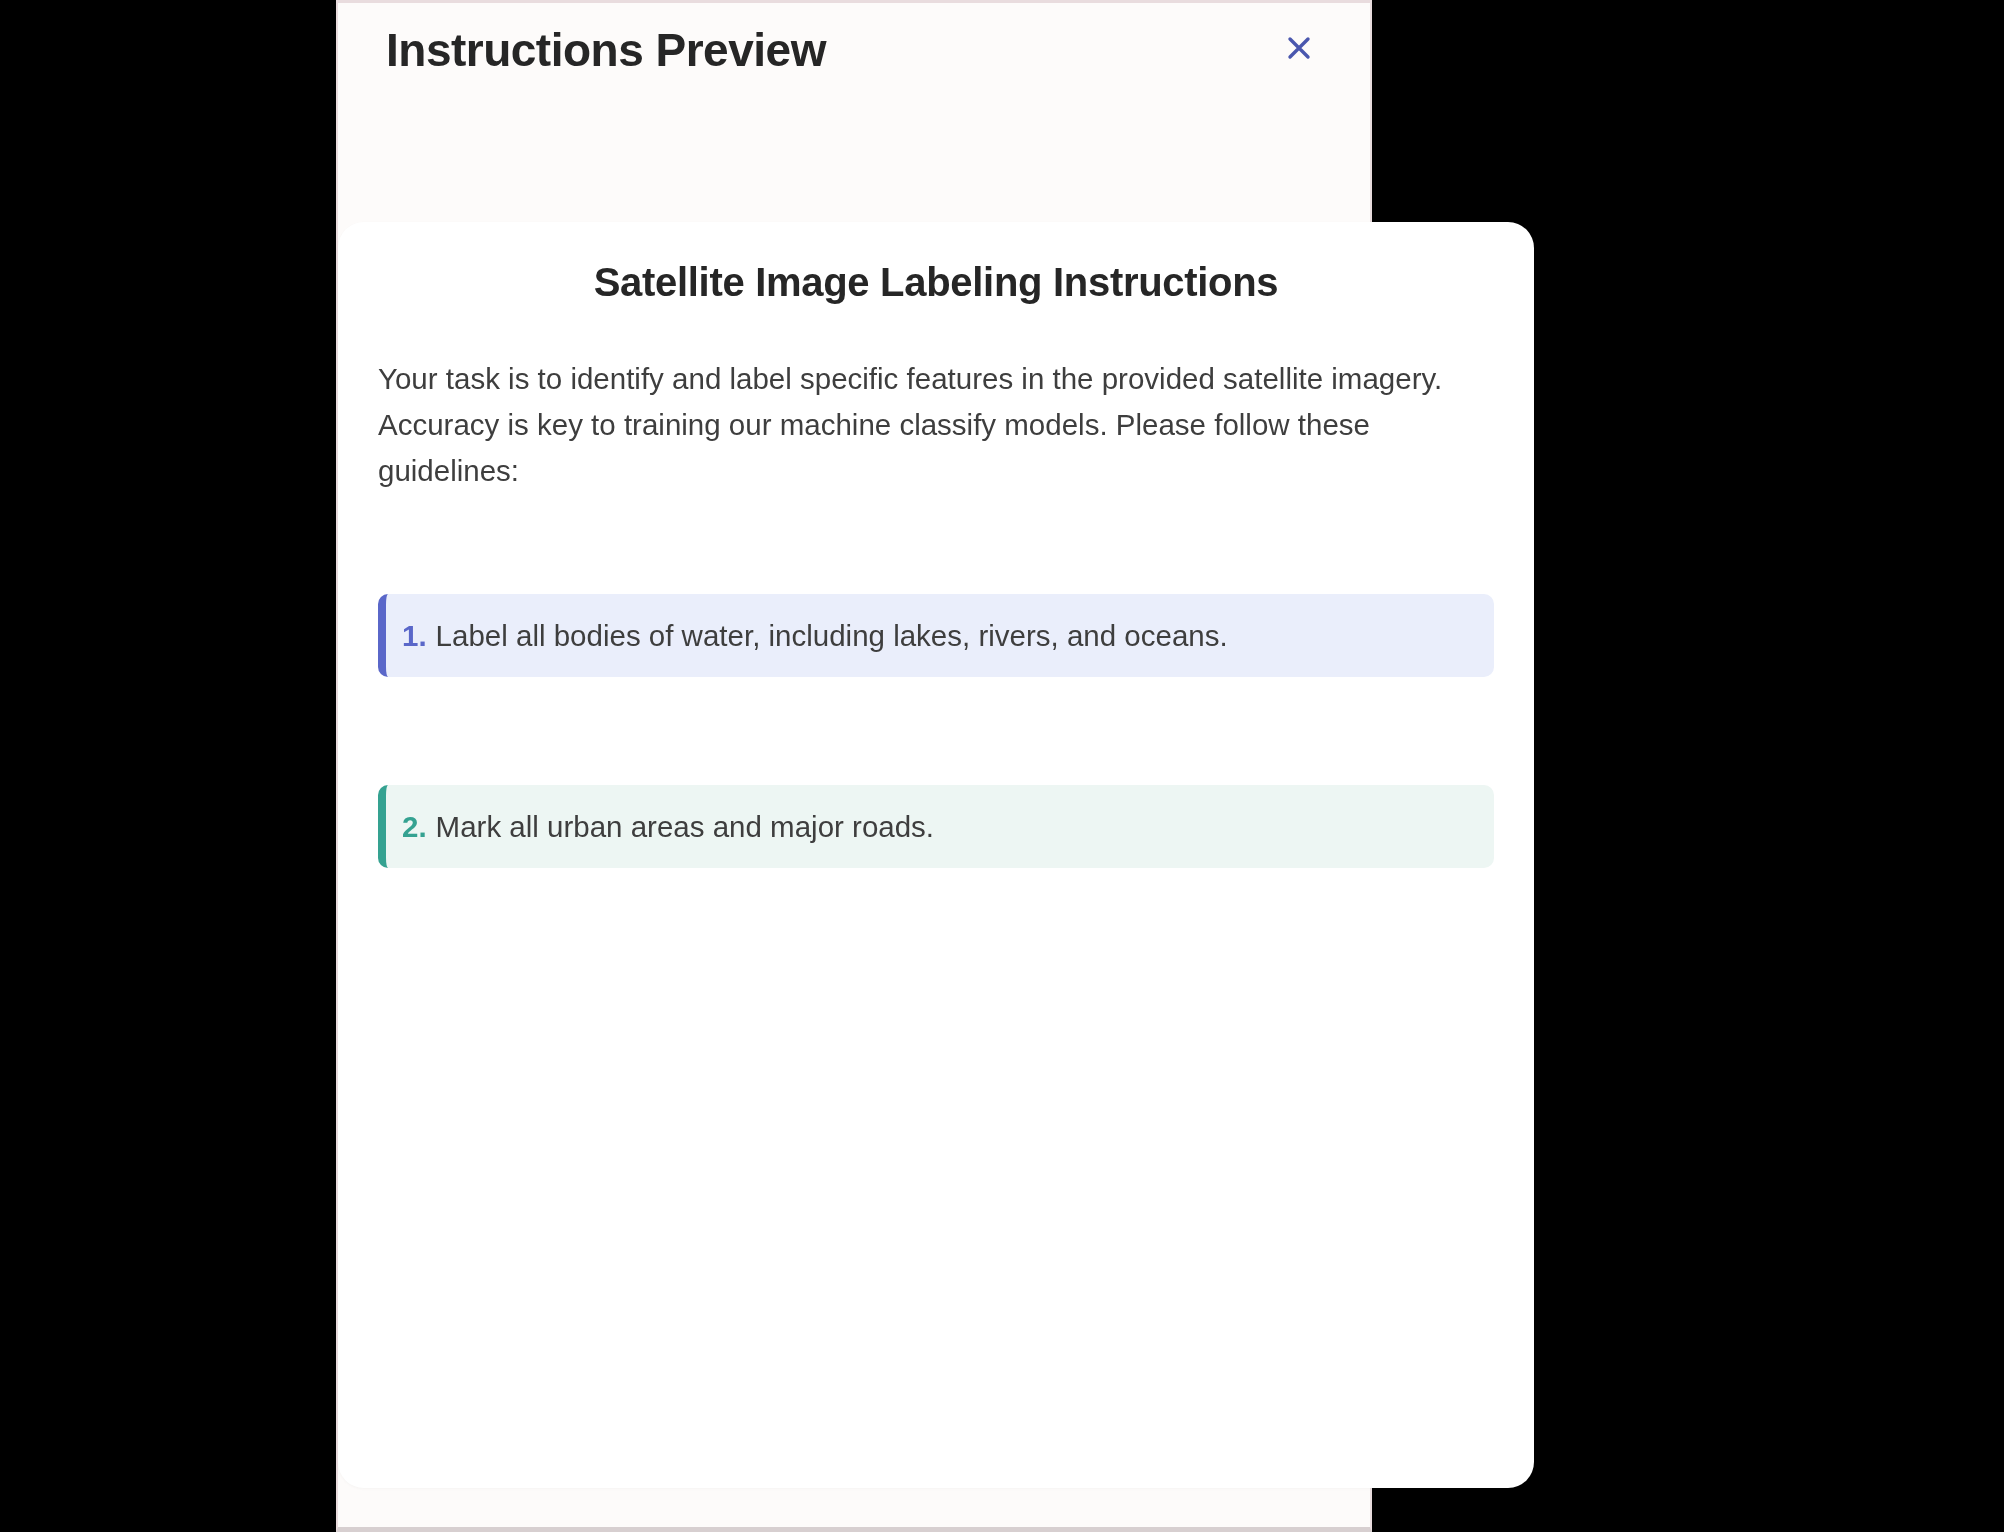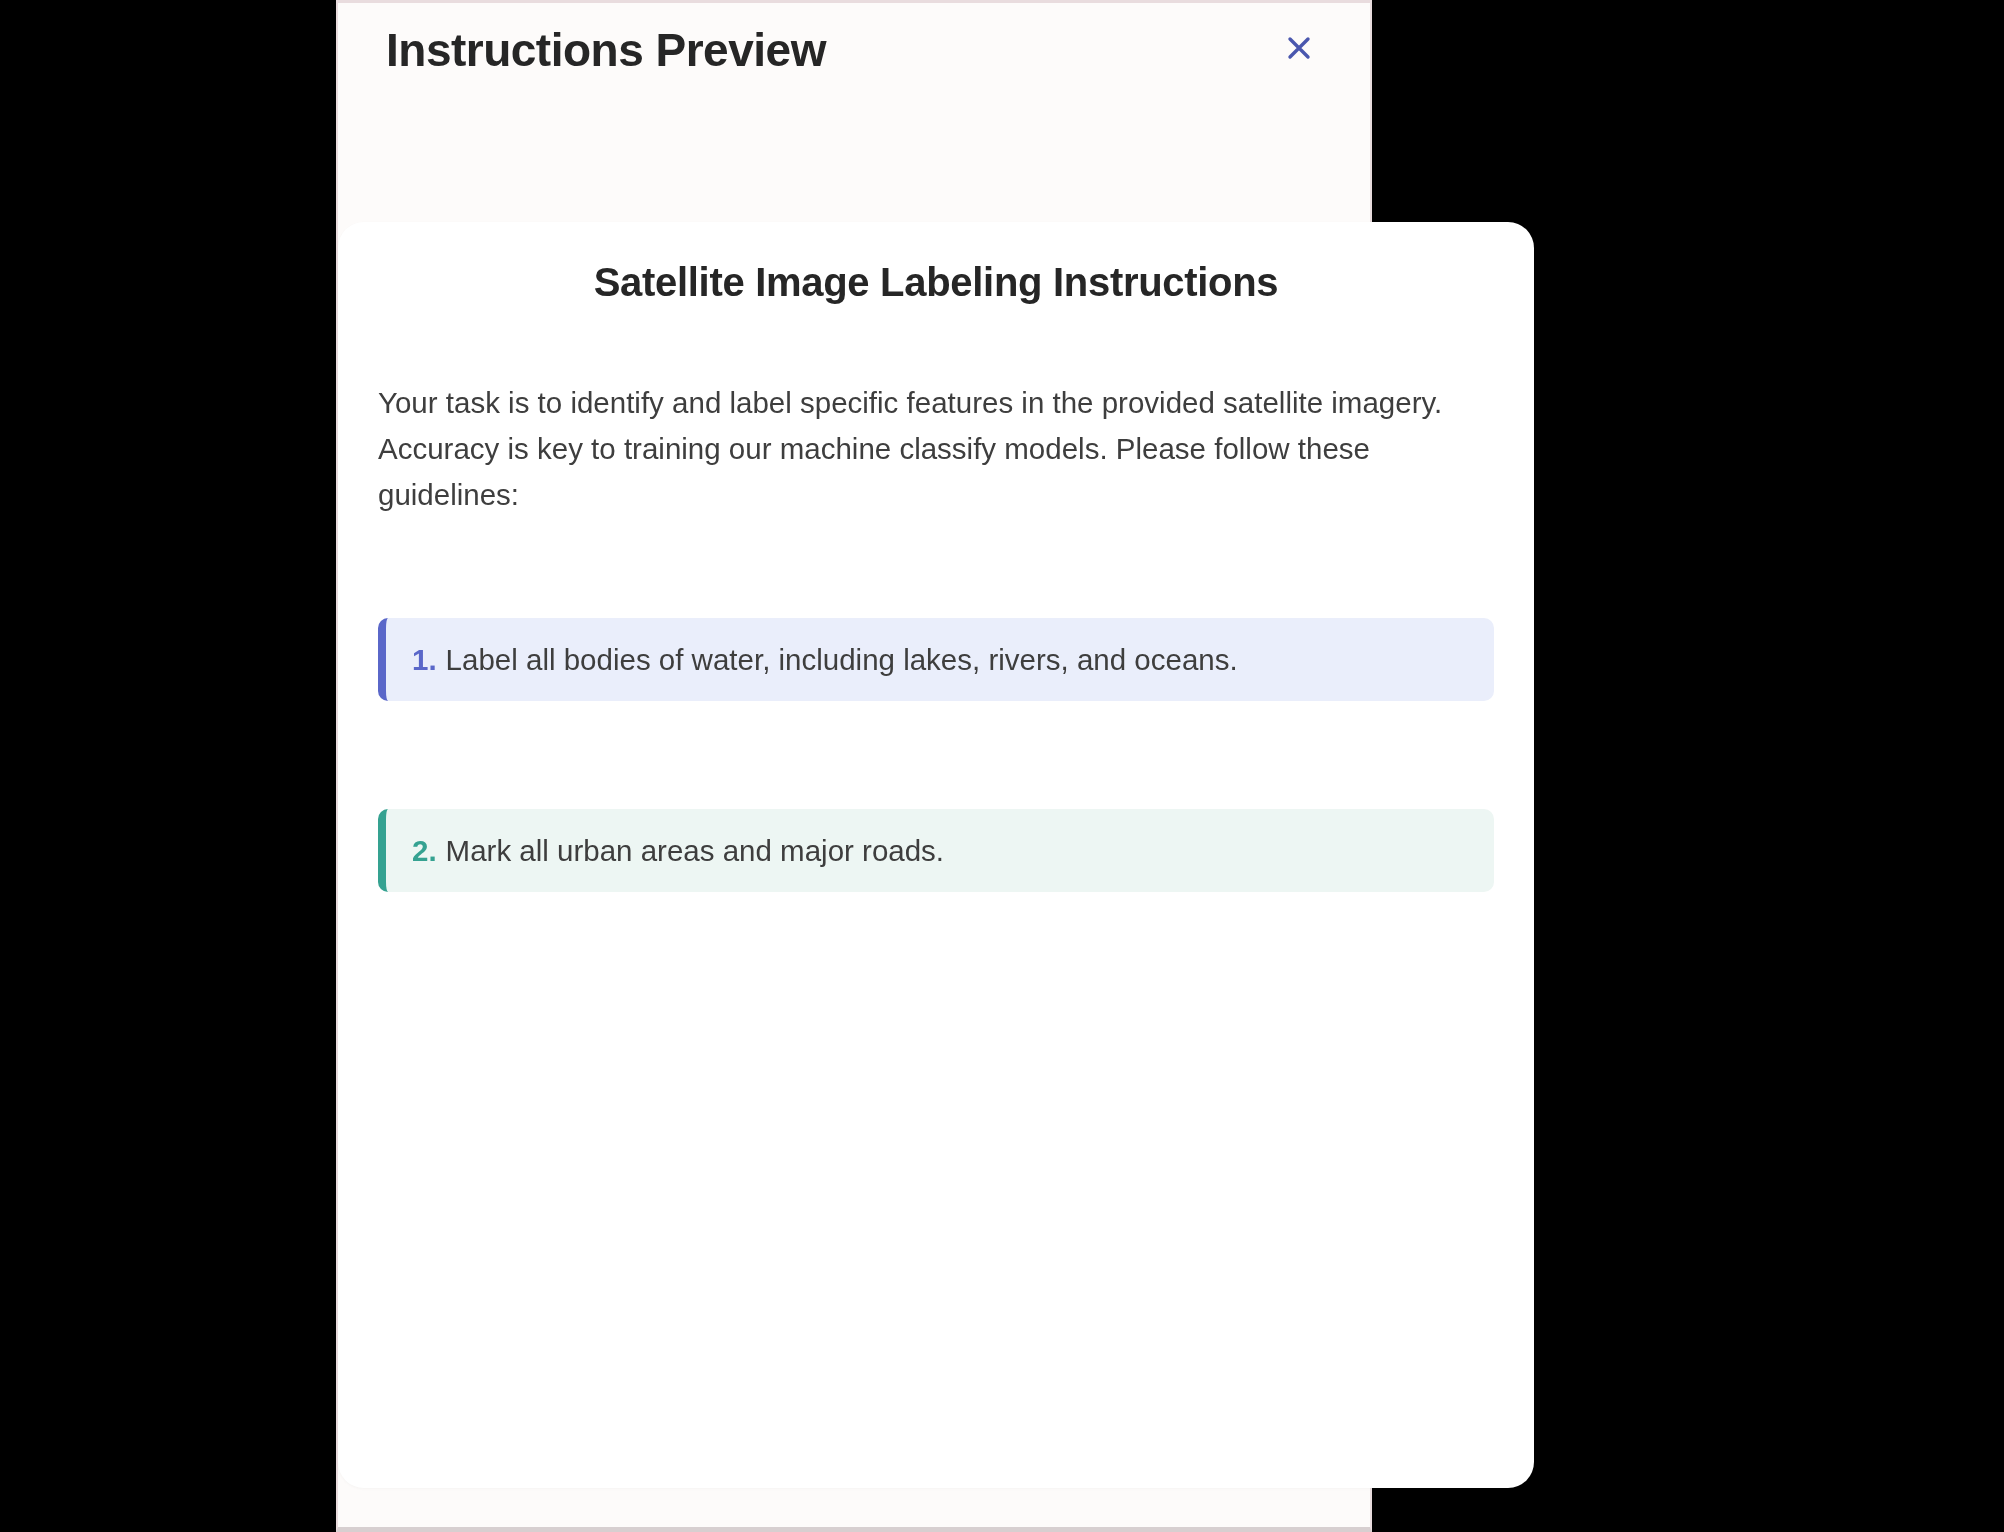--- a/index.html
+++ b/index.html
@@ -60,39 +60,39 @@
     width: 1196px;
     height: 1266px;
     margin: 144px auto 0;
     background: var(--card-bg);
     border-radius: 26px;
     padding: 36px 40px 0;
     box-shadow: 0 1px 3px rgba(0,0,0,0.03);
     overflow: hidden;
   }
   .card-title {
-    margin: 0 0 74px;
+    margin: 0 0 50px;
     text-align: center;
     font-size: 40px;
     line-height: 1.2;
     font-weight: 700;
     letter-spacing: -0.3px;
     color: var(--title-text);
   }
   .intro {
     margin: 0 0 100px;
     max-width: 1075px;
     font-size: 29.5px;
     line-height: 46px;
     color: var(--body-text);
   }
   .instruction-item {
     border-left: 8px solid #999;
     border-radius: 10px;
-    padding: 19px 30px 19px 26px;
+    padding: 19px 30px 19px 16px;
     margin-bottom: 108px;
     font-size: 29.5px;
     line-height: 45px;
     color: var(--body-text);
   }
   .instruction-item:last-child { margin-bottom: 0; }
   .instruction-item p { margin: 0; max-width: 980px; }
   .instruction-number { font-weight: 700; margin-right: 9px; }
 </style>
 </head>

